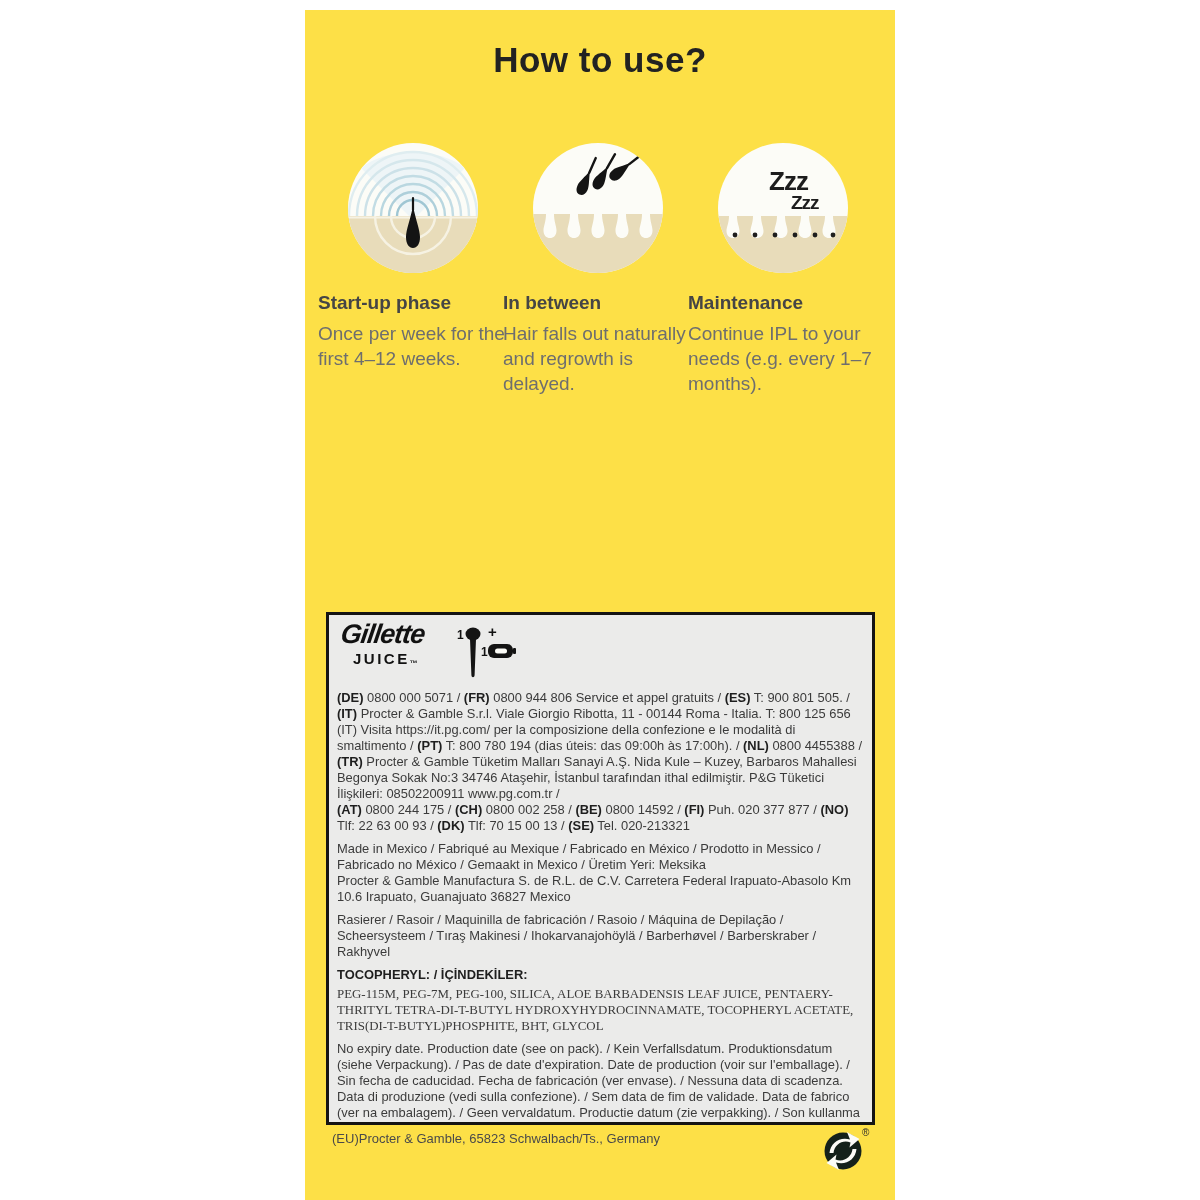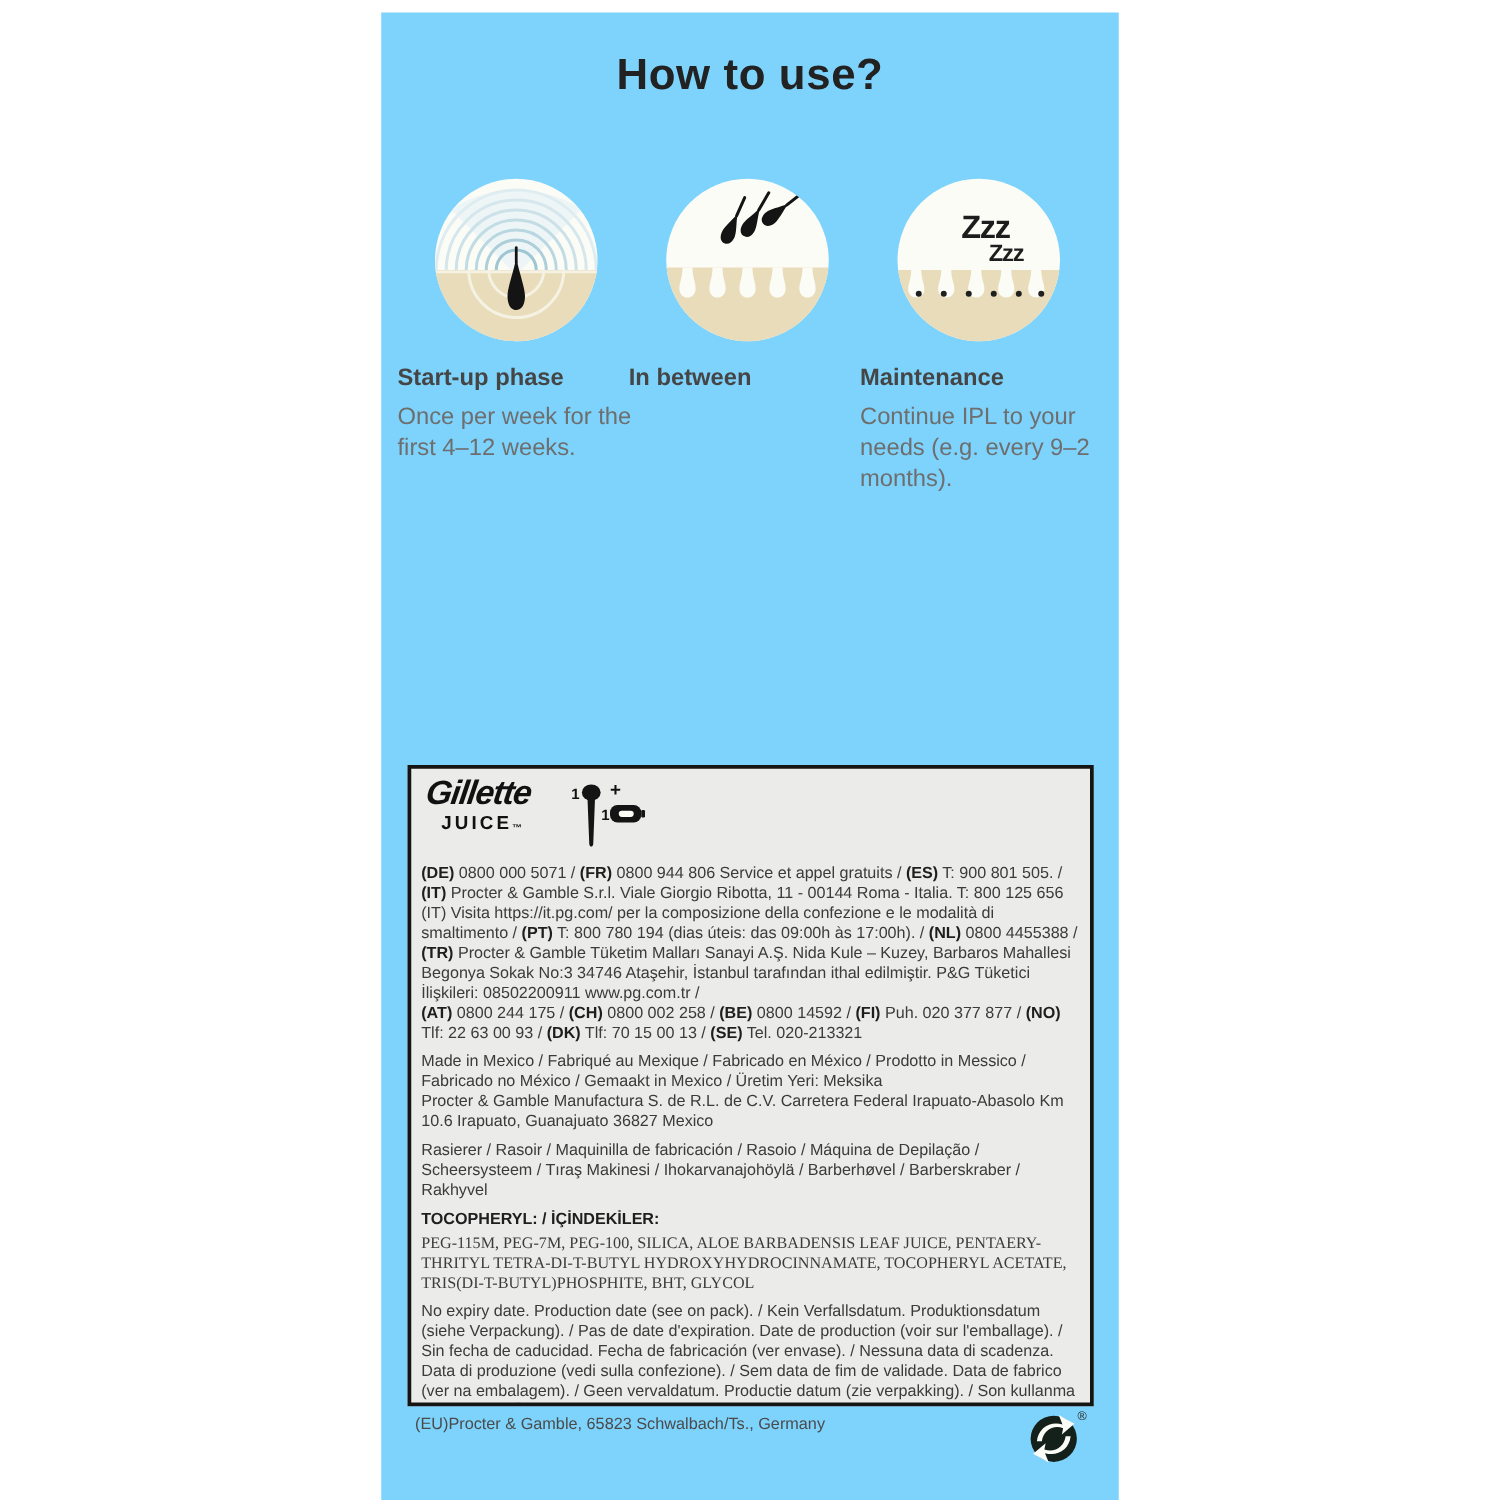--- a/index.html
+++ b/index.html
@@ -3,21 +3,21 @@
 <meta charset="utf-8">
 <style>
   html,body{margin:0;padding:0;}
   body{
     width:1200px;height:1200px;background:#ffffff;position:relative;
     font-family:"Liberation Sans",sans-serif;
     -webkit-font-smoothing:antialiased;
   }
   .panel{
     position:absolute;left:305px;top:10px;width:590px;height:1190px;
-    background:#7dd3fc;
+    background:#fde047;
   }
   .title{
     position:absolute;top:30px;left:0;width:100%;text-align:center;
     font-size:35px;font-weight:bold;color:#222;letter-spacing:.5px;
   }
   .subtitle{
     position:absolute;top:78px;left:0;width:100%;text-align:center;
     font-size:31px;font-weight:400;color:#2e2e2e;
   }
   .phase{position:absolute;top:132px;width:190px;text-align:left;}
@@ -126,20 +126,21 @@
             </g>
             <g transform="translate(91,27) rotate(52)">
               <line x1="0" y1="-24" x2="0" y2="-8" stroke="#141414" stroke-width="2.4" stroke-linecap="round"></line>
               <path d="M0 -10 C-2.2 -2 -5.5 4 -5.5 8.5 C-5.5 13.5 -3 16 0 16 C3 16 5.5 13.5 5.5 8.5 C5.5 4 2.2 -2 0 -10 Z" fill="#141414"></path>
             </g>
           </g>
         </g>
       </svg>
     </div>
     <div class="phase-heading">In between</div>
+    <div class="phase-desc">Hair falls out naturally and regrowth is delayed.</div>
   </div>
 
   <div class="phase phase-3">
     <div class="circle-wrap">
       <svg viewBox="0 0 132 132" width="132" height="132">
         <defs>
             <clipPath id="c3">
               <circle cx="66" cy="66" r="65"></circle>
             </clipPath>
           </defs>
@@ -160,21 +161,21 @@
             <circle cx="78" cy="93" r="2.4"></circle>
             <circle cx="98" cy="93" r="2.4"></circle>
             <circle cx="116" cy="93" r="2.4"></circle>
           </g>
           <text class="zzz-big" x="52" y="48">Zzz</text>
           <text class="zzz-small" x="74" y="67">Zzz</text>
         </g>
       </svg>
     </div>
     <div class="phase-heading">Maintenance</div>
-    <div class="phase-desc">Continue IPL to your needs (e.g. every 9–2 months).</div>
+    <div class="phase-desc">Continue IPL to your needs (e.g. every 1–7 months).</div>
   </div>
 
   <div class="info-box">
     <div class="brand-row">
       <div class="brand-block">
         <span class="gillette">Gillette</span>
         <span class="body-line"><span>JUICE</span><span class="tm">™</span></span>
       </div>
       <div class="pictogram">
         <svg viewBox="0 0 70 60" width="70" height="60">

